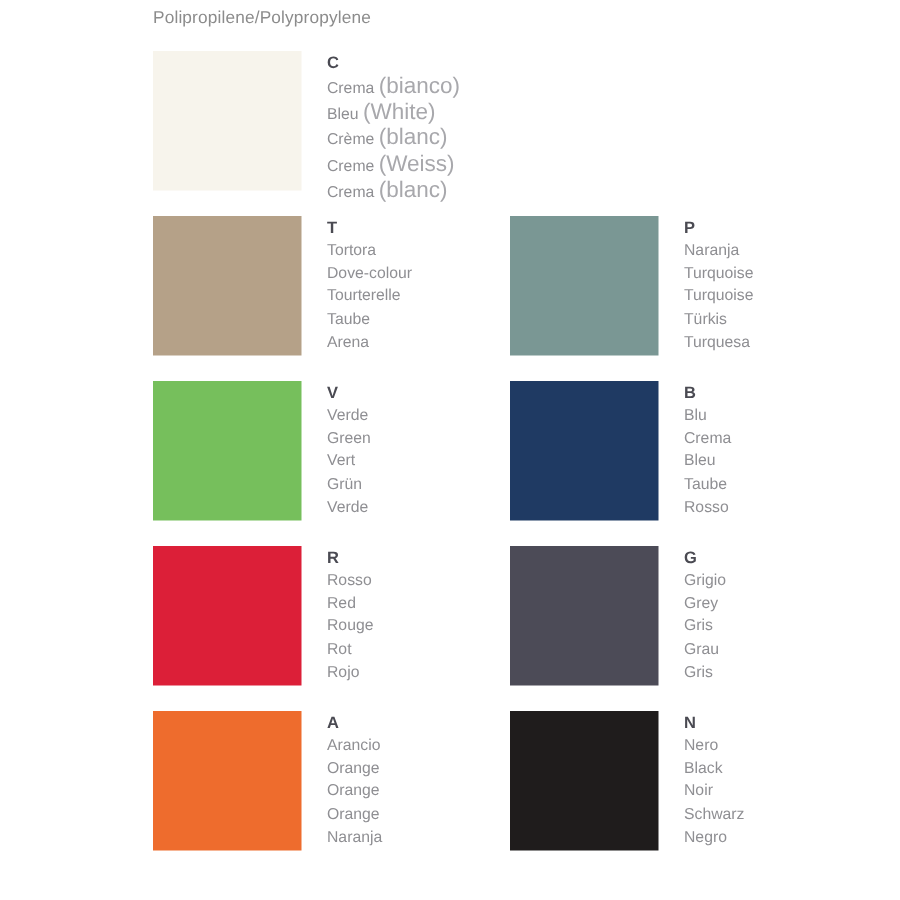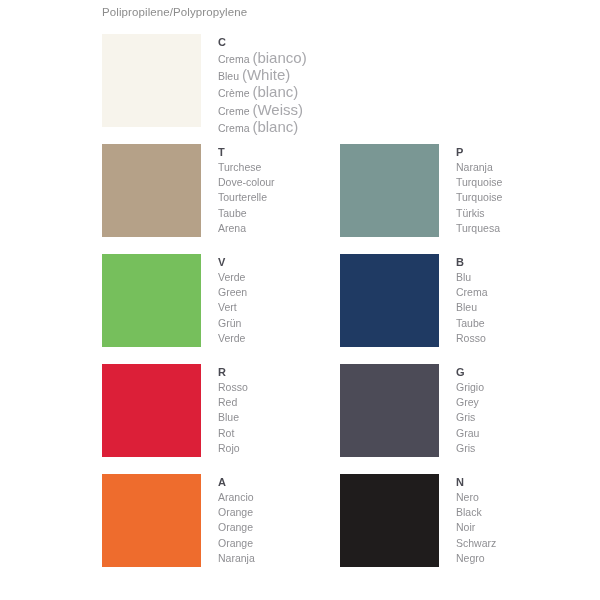--- a/index.html
+++ b/index.html
@@ -104,21 +104,21 @@
       <div class="cell first-row empty">
         <div class="swatch"></div>
         <div class="labels">
           <div class="code"></div>
         </div>
       </div>
       <div class="cell">
         <div class="swatch" style="background: rgb(181, 161, 136);"></div>
         <div class="labels">
           <div class="code">T</div>
-          <div class="name-line"><span class="main">Turchese</span></div>
+          <div class="name-line"><span class="main">Tortora</span></div>
           <div class="name-line"><span class="main">Dove-colour</span></div>
           <div class="name-line"><span class="main">Tourterelle</span></div>
           <div class="name-line"><span class="main">Taube</span></div>
           <div class="name-line"><span class="main">Arena</span></div>
         </div>
       </div>
       <div class="cell">
         <div class="swatch" style="background: rgb(122, 151, 148);"></div>
         <div class="labels">
           <div class="code">P</div>
@@ -150,21 +150,21 @@
           <div class="name-line"><span class="main">Taube</span></div>
           <div class="name-line"><span class="main">Rosso</span></div>
         </div>
       </div>
       <div class="cell">
         <div class="swatch" style="background: rgb(220, 31, 56);"></div>
         <div class="labels">
           <div class="code">R</div>
           <div class="name-line"><span class="main">Rosso</span></div>
           <div class="name-line"><span class="main">Red</span></div>
-          <div class="name-line"><span class="main">Blue</span></div>
+          <div class="name-line"><span class="main">Rouge</span></div>
           <div class="name-line"><span class="main">Rot</span></div>
           <div class="name-line"><span class="main">Rojo</span></div>
         </div>
       </div>
       <div class="cell">
         <div class="swatch" style="background: rgb(76, 75, 87);"></div>
         <div class="labels">
           <div class="code">G</div>
           <div class="name-line"><span class="main">Grigio</span></div>
           <div class="name-line"><span class="main">Grey</span></div>

